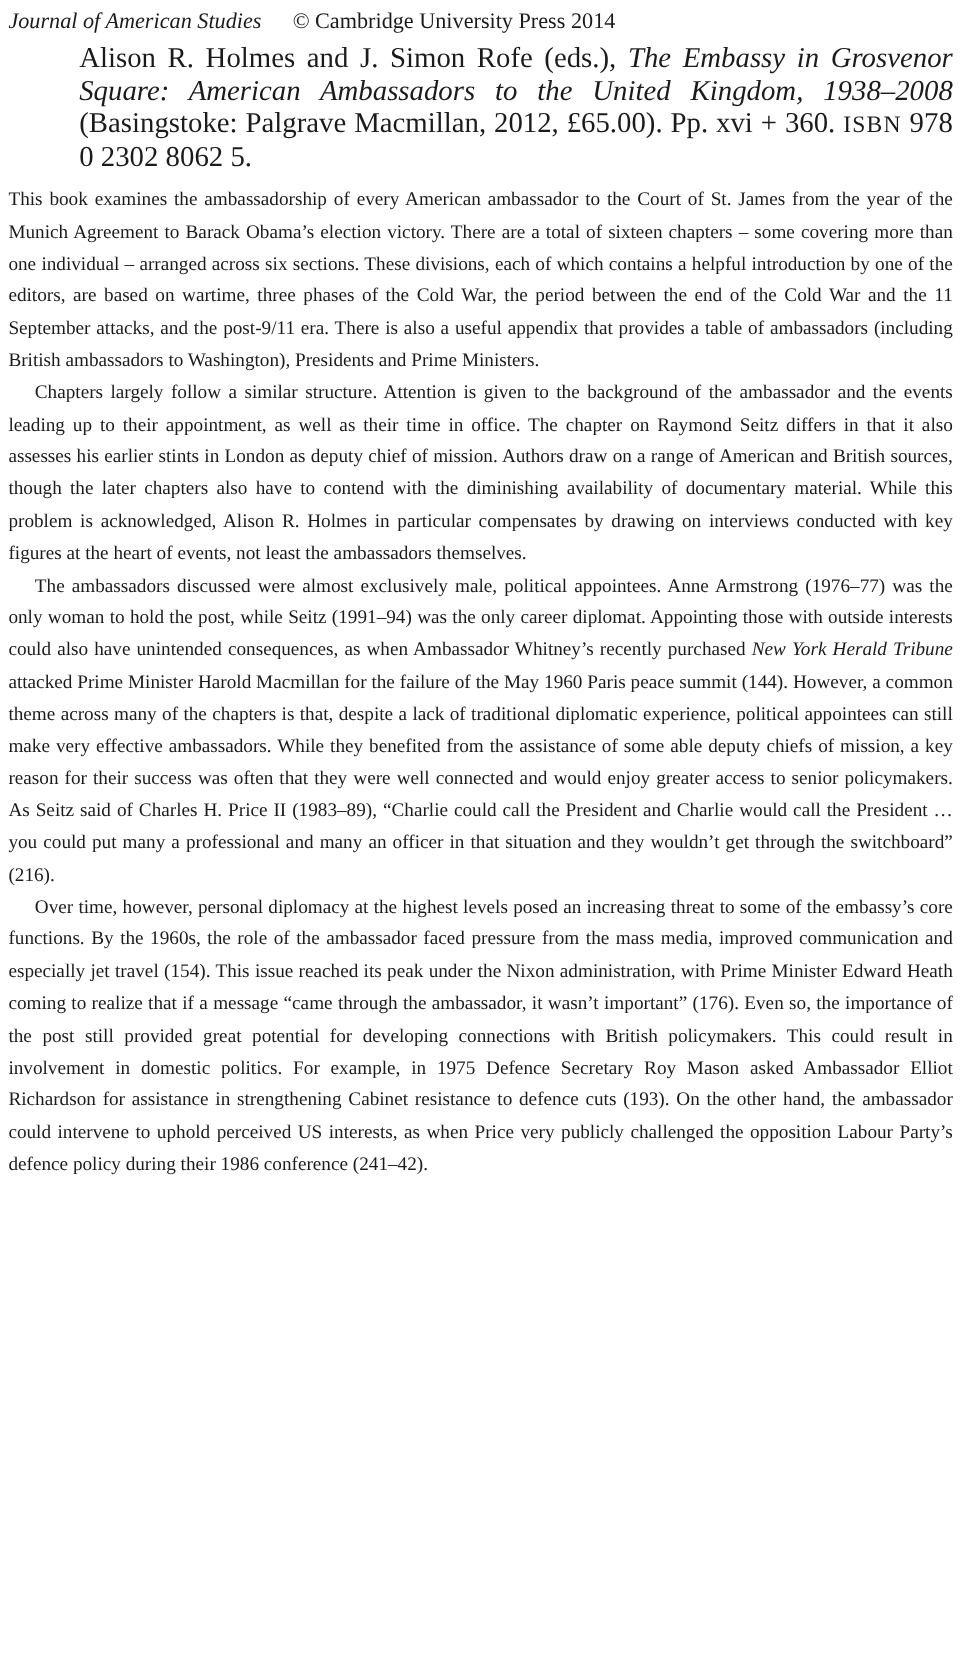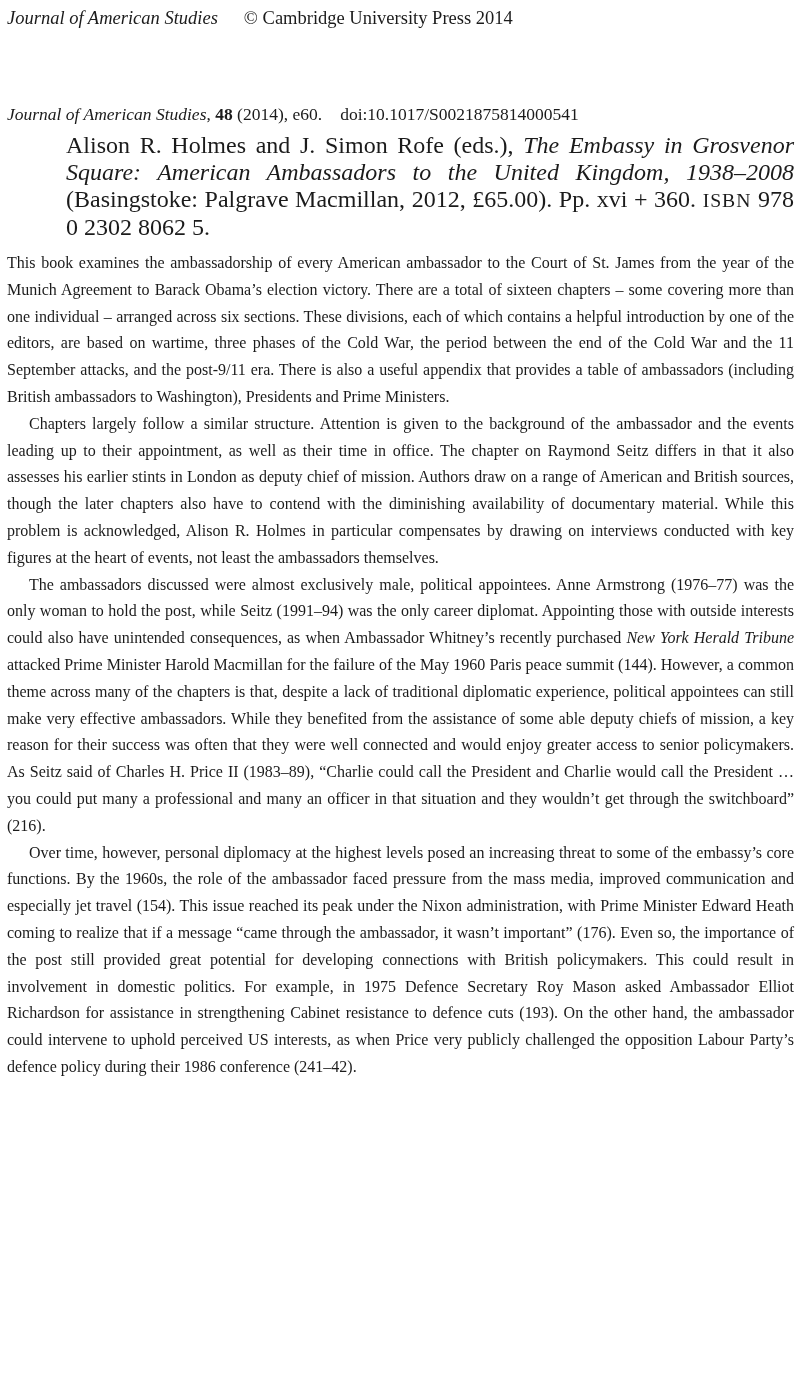--- a/index.html
+++ b/index.html
@@ -61,23 +61,20 @@
 </style>
 </head>
 <body>
 
 <div class="page">
 
   <div class="running-header">
     <span class="journal">Journal of American Studies</span><span class="copyright">© Cambridge University Press 2014</span>
   </div>
 
-  <div class="citation">
-    <span class="journal">Journal of American Studies</span><span>, </span><span class="volume">48</span><span> (2014), e60.</span><span class="doi">doi:10.1017/S0021875814000541</span>
-  </div>
 
   <div class="reference">
     <span>Alison R. Holmes and J. Simon Rofe (eds.), </span><span class="book-title">The Embassy in Grosvenor Square: American Ambassadors to the United Kingdom, 1938–2008</span><span> (Basingstoke: Palgrave Macmillan, 2012, £65.00). Pp. xvi + 360. </span><span class="smallcaps">ISBN</span><span> 978 0 2302 8062 5.</span>
   </div>
 
   <div class="body-text">
       <p><span>This book examines the ambassadorship of every American ambassador to the Court of St. James from the year of the Munich Agreement to Barack Obama’s election victory. There are a total of sixteen chapters – some covering more than one individual – arranged across six sections. These divisions, each of which contains a helpful introduction by one of the editors, are based on wartime, three phases of the Cold War, the period between the end of the Cold War and the 11 September attacks, and the post-9/11 era. There is also a useful appendix that provides a table of ambassadors (including British ambassadors to Washington), Presidents and Prime Ministers.</span></p>
       <p class="indent"><span>Chapters largely follow a similar structure. Attention is given to the background of the ambassador and the events leading up to their appointment, as well as their time in office. The chapter on Raymond Seitz differs in that it also assesses his earlier stints in London as deputy chief of mission. Authors draw on a range of American and British sources, though the later chapters also have to contend with the diminishing availability of documentary material. While this problem is acknowledged, Alison R. Holmes in particular compensates by drawing on interviews conducted with key figures at the heart of events, not least the ambassadors themselves.</span></p>
       <p class="indent"><span>The ambassadors discussed were almost exclusively male, political appointees. Anne Armstrong (1976–77) was the only woman to hold the post, while Seitz (1991–94) was the only career diplomat. Appointing those with outside interests could also have unintended consequences, as when Ambassador Whitney’s recently purchased </span><em>New York Herald Tribune</em><span> attacked Prime Minister Harold Macmillan for the failure of the May 1960 Paris peace summit (144). However, a common theme across many of the chapters is that, despite a lack of traditional diplomatic experience, political appointees can still make very effective ambassadors. While they benefited from the assistance of some able deputy chiefs of mission, a key reason for their success was often that they were well connected and would enjoy greater access to senior policymakers. As Seitz said of Charles H. Price II (1983–89), “Charlie could call the President and Charlie would call the President … you could put many a professional and many an officer in that situation and they wouldn’t get through the switchboard” (216).</span></p>
       <p class="indent"><span>Over time, however, personal diplomacy at the highest levels posed an increasing threat to some of the embassy’s core functions. By the 1960s, the role of the ambassador faced pressure from the mass media, improved communication and especially jet travel (154). This issue reached its peak under the Nixon administration, with Prime Minister Edward Heath coming to realize that if a message “came through the ambassador, it wasn’t important” (176). Even so, the importance of the post still provided great potential for developing connections with British policymakers. This could result in involvement in domestic politics. For example, in 1975 Defence Secretary Roy Mason asked Ambassador Elliot Richardson for assistance in strengthening Cabinet resistance to defence cuts (193). On the other hand, the ambassador could intervene to uphold perceived US interests, as when Price very publicly challenged the opposition Labour Party’s defence policy during their 1986 conference (241–42).</span></p>

